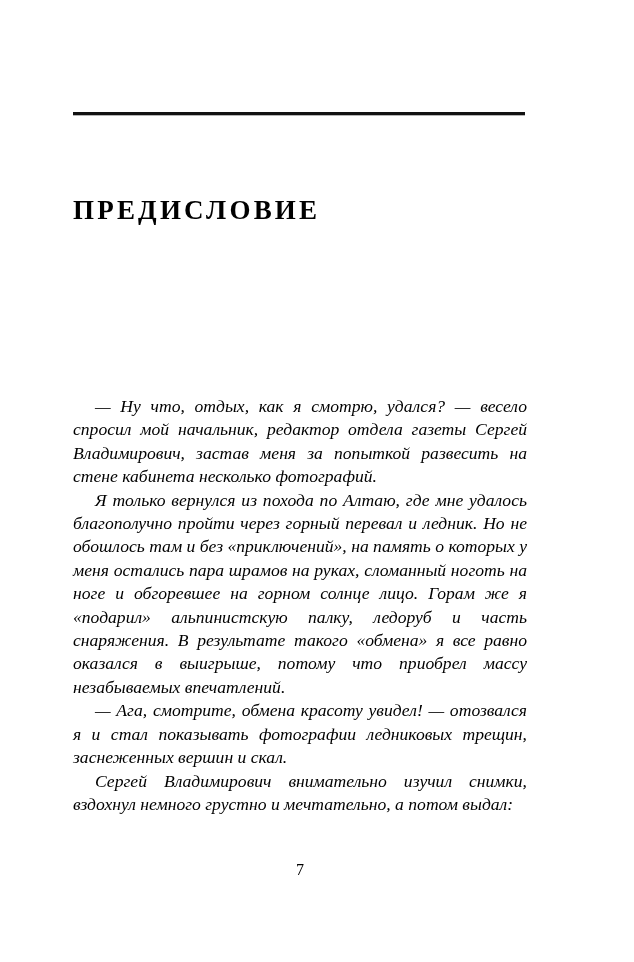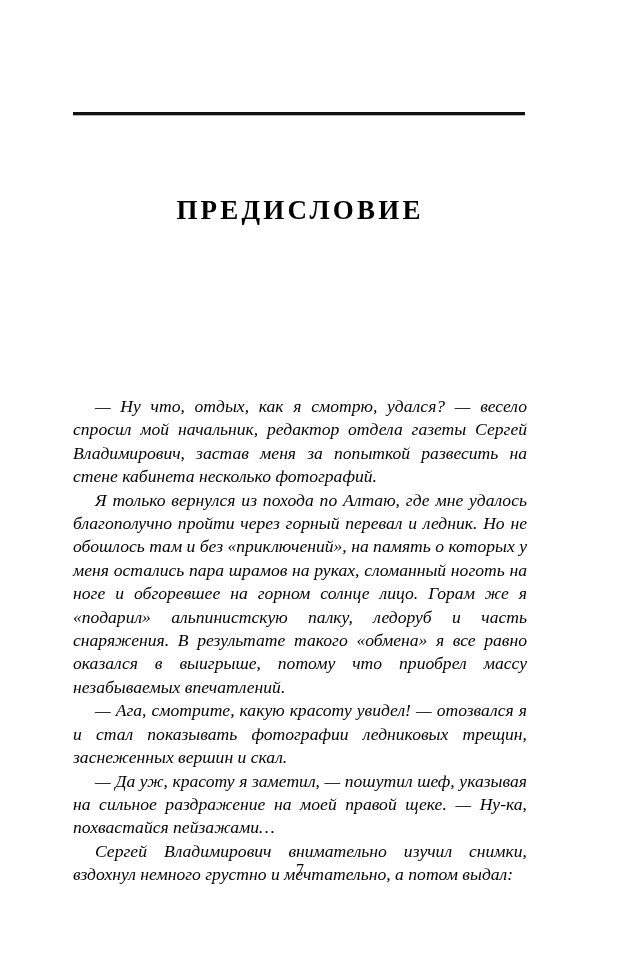--- a/index.html
+++ b/index.html
@@ -43,21 +43,20 @@
     height: 1px;
     background: #b4b4b4;
   }
 
   
   .chapter-title {
     position: absolute;
     left: 73px;
     top: 177px;
     width: 454px;
-    text-align: center;
     font-family: "Liberation Serif", "DejaVu Serif", serif;
     font-size: 27px;
     font-weight: bold;
     letter-spacing: 3.2px;
     line-height: 30px;
     white-space: nowrap;
   }
 
   
   .body-block {
@@ -101,20 +100,19 @@
   <div class="chapter-rule">
     <div class="bar-thick"></div>
     <div class="bar-thin"></div>
   </div>
 
   <h1 class="chapter-title">ПРЕДИСЛОВИЕ</h1>
 
   <div class="body-block">
     <p class="para">— Ну что, отдых, как я смотрю, удался? — весело спросил мой начальник, редактор отдела газеты Сергей Владимирович, застав меня за попыткой развесить на стене кабинета несколько фотографий.</p>
     <p class="para">Я только вернулся из похода по Алтаю, где мне удалось благополучно пройти через горный перевал и ледник. Но не обошлось там и без «приключений», на память о которых у меня остались пара шрамов на руках, сломанный ноготь на ноге и обгоревшее на горном солнце лицо. Горам же я «подарил» альпинистскую палку, ледоруб и часть снаряжения. В результате такого «обмена» я все равно оказался в выигрыше, потому что приобрел массу незабываемых впечатлений.</p>
-    <p class="para">— Ага, смотрите, какую красоту увидел! — отозвался я и стал показывать фотографии ледниковых трещин, заснеженных вершин и скал.</p>
-    <p class="para">— Да уж, красоту я заметил, — пошутил шеф, указывая на сильное раздражение на моей правой щеке. — Ну-ка, похвастайся пейзажами…</p>
+    <p class="para">— Ага, смотрите, обмена красоту увидел! — отозвался я и стал показывать фотографии ледниковых трещин, заснеженных вершин и скал.</p>
     <p class="para">Сергей Владимирович внимательно изучил снимки, вздохнул немного грустно и мечтательно, а потом выдал:</p>
   </div>
 
   <div class="folio">7</div>
 
 </div>
 
 </body></html>

